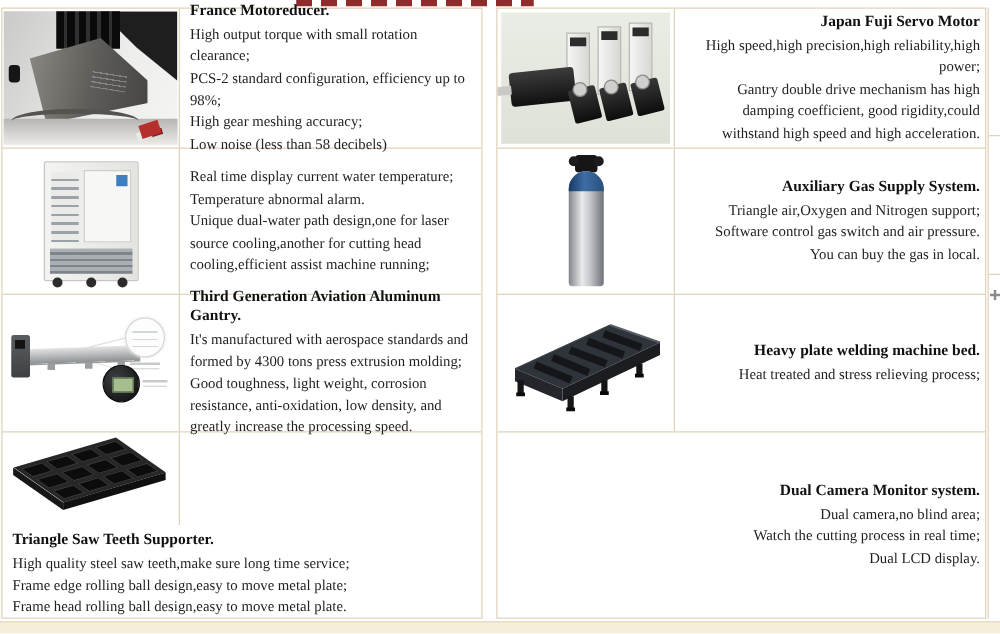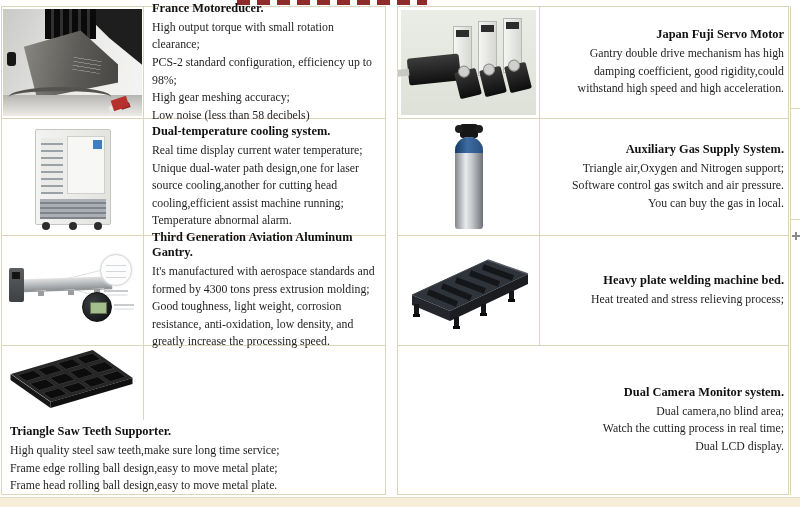--- a/index.html
+++ b/index.html
@@ -204,24 +204,23 @@
           <div class="c-vents"></div>
           <div class="c-door"></div>
           <div class="c-logo"></div>
           <div class="c-grille"></div>
           <div class="c-wheel w1"></div>
           <div class="c-wheel w2"></div>
           <div class="c-wheel w3"></div>
         </div>
       </div>
       <div class="textcell">
-        <h3>Dual-temperature cooling system.</h3>
         <p>Real time display current water temperature;</p>
+        <p>Temperature abnormal alarm.</p>
         <p>Unique dual-water path design,one for laser source cooling,another for cutting head cooling,efficient assist machine running;</p>
-        <p>Temperature abnormal alarm.</p>
       </div>
     </section>
 
     <section class="row r3">
       <div class="imgcell">
         <div class="ph-gantry">
           <div class="ga-lead ga-l1"></div>
           <div class="ga-lead ga-l2"></div>
           <div class="ga-beam"></div>
           <div class="ga-foot"></div>
@@ -282,20 +281,21 @@
           <div class="s-drv d2"></div>
           <div class="s-drv d3"></div>
           <div class="s-big"></div>
           <div class="s-sm m1"></div>
           <div class="s-sm m2"></div>
           <div class="s-sm m3"></div>
         </div>
       </div>
       <div class="textcell">
         <h3>Japan Fuji Servo Motor</h3>
+        <p>High speed,high precision,high reliability,high power;</p>
         <p>Gantry double drive mechanism has high damping coefficient, good rigidity,could withstand high speed and high acceleration.</p>
       </div>
     </section>
 
     <section class="row r2">
       <div class="imgcell">
         <div class="ph-gas">
           <div class="g-valve"></div>
           <div class="g-body"></div>
           <div class="g-band"></div>

